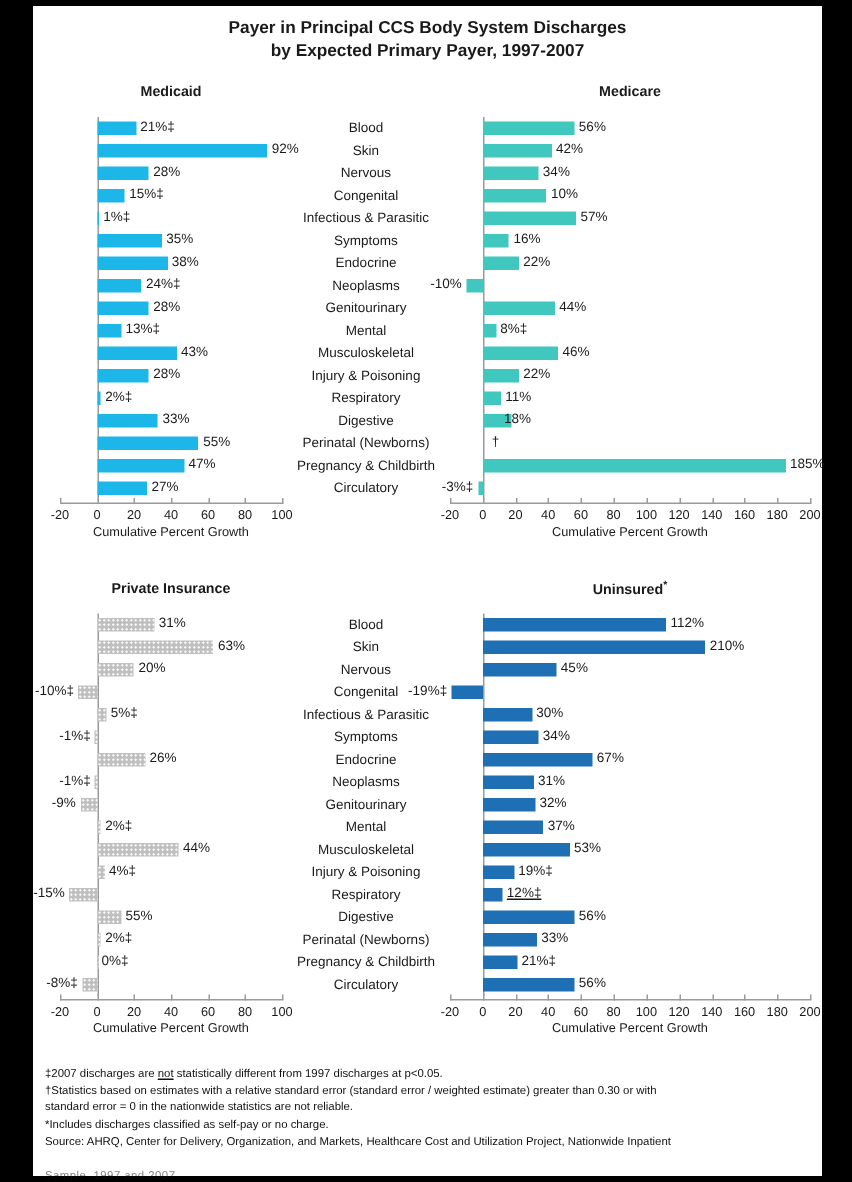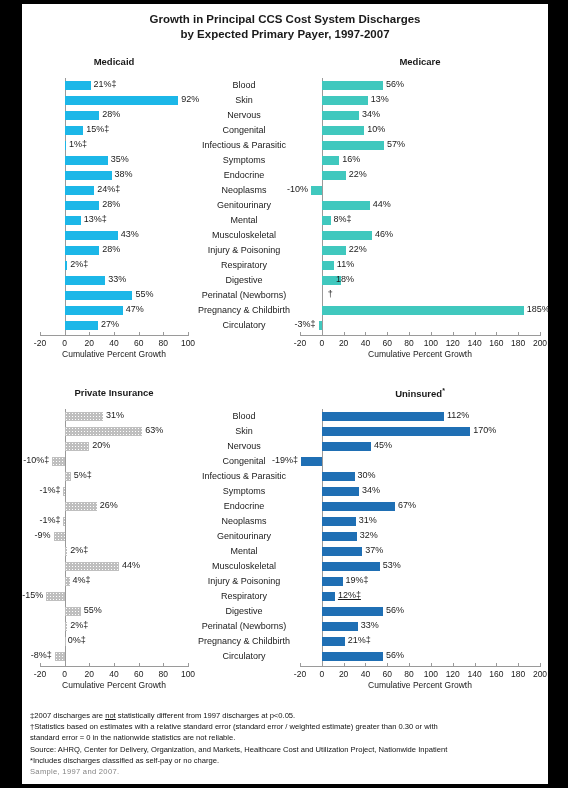--- a/index.html
+++ b/index.html
@@ -36,30 +36,30 @@
   .axtitle{position:absolute;top:14px;width:100%;text-align:center;
            font-size:8.5px;color:#1a1a1a;}
 
   .catcol{position:absolute;text-align:center;}
   .cat{height:15px;line-height:15px;font-size:9px;color:#1a1a1a;white-space:nowrap;}
 
   .notes{position:absolute;left:8px;right:4px;font-size:7.6px;color:#111;
          line-height:11.2px;}
   .notes div{white-space:nowrap;}
   .notes u{text-decoration:underline;}
-  .clipped{opacity:.55;letter-spacing:.3px;}
+  .clipped{opacity:.55;letter-spacing:.3px;margin-top:12px;}
 </style>
 </head>
 <body>
 
 <div id="page">
   <div id="sheet">
 
     <div class="title">
-      <div>Growth in Principal CCS Cost System Discharges</div>
+      <div>Payer in Principal CCS Body System Discharges</div>
       <div>by Expected Primary Payer, 1997-2007</div>
     </div>
 
     <div id="panels">
         <div class="panel" style="left: 18px; top: 52px; width: 148px;">
           <div class="panel-title"><span>Medicaid</span></div>
           <div class="plot" style="left: 0px; top: 22px; width: 148px; height: 255px;">
             <div class="zline" style="left: 24.6667px;"></div>
             <div class="row">
               <div class="bar cyan" style="left: 24.6667px; width: 25.9px;"></div>
@@ -152,21 +152,21 @@
         <div class="panel" style="left: 278px; top: 52px; width: 240px;">
           <div class="panel-title"><span>Medicare</span></div>
           <div class="plot" style="left: 0px; top: 22px; width: 240px; height: 255px;">
             <div class="zline" style="left: 21.8182px;"></div>
             <div class="row">
               <div class="bar teal" style="left: 21.8182px; width: 61.0909px;"></div>
               <div class="vlabel" style="left: 85.9091px;">56%</div>
             </div>
             <div class="row">
               <div class="bar teal" style="left: 21.8182px; width: 45.8182px;"></div>
-              <div class="vlabel" style="left: 70.6364px;">13%</div>
+              <div class="vlabel" style="left: 70.6364px;">42%</div>
             </div>
             <div class="row">
               <div class="bar teal" style="left: 21.8182px; width: 37.0909px;"></div>
               <div class="vlabel" style="left: 61.9091px;">34%</div>
             </div>
             <div class="row">
               <div class="bar teal" style="left: 21.8182px; width: 42.5455px;"></div>
               <div class="vlabel" style="left: 67.3636px;">10%</div>
             </div>
             <div class="row">
@@ -345,21 +345,21 @@
         <div class="panel" style="left: 278px; top: 383px; width: 240px;">
           <div class="panel-title"><span>Uninsured</span><span class="sup">*</span></div>
           <div class="plot" style="left: 0px; top: 22px; width: 240px; height: 255px;">
             <div class="zline" style="left: 21.8182px;"></div>
             <div class="row">
               <div class="bar blue" style="left: 21.8182px; width: 122.182px;"></div>
               <div class="vlabel" style="left: 147px;">112%</div>
             </div>
             <div class="row">
               <div class="bar blue" style="left: 21.8182px; width: 148.364px;"></div>
-              <div class="vlabel" style="left: 173.182px;">170%</div>
+              <div class="vlabel" style="left: 173.182px;">210%</div>
             </div>
             <div class="row">
               <div class="bar blue" style="left: 21.8182px; width: 49.0909px;"></div>
               <div class="vlabel" style="left: 73.9091px;">45%</div>
             </div>
             <div class="row">
               <div class="bar blue" style="left: 1.09091px; width: 20.7273px;"></div>
               <div class="vlabel l" style="right: 241.909px;">-19%‡</div>
             </div>
             <div class="row">
@@ -485,19 +485,19 @@
           <div class="cat">Circulatory</div>
         </div>
       </div>
 
     <div class="notes" style="top:706px;">
       <div>
         <span>‡</span><span>2007 discharges are </span><u>not</u><span> statistically different from 1997 discharges at p&lt;0.05.</span>
       </div>
       <div>†Statistics based on estimates with a relative standard error (standard error / weighted estimate) greater than 0.30 or with</div>
       <div>standard error = 0 in the nationwide statistics are not reliable.</div>
+      <div>*Includes discharges classified as self-pay or no charge.</div>
       <div>Source:  AHRQ, Center for Delivery, Organization, and Markets, Healthcare Cost and Utilization Project, Nationwide Inpatient</div>
-      <div>*Includes discharges classified as self-pay or no charge.</div>
       <div class="clipped">Sample, 1997 and 2007.</div>
     </div>
 
   </div>
 </div>
 
 </body></html>

